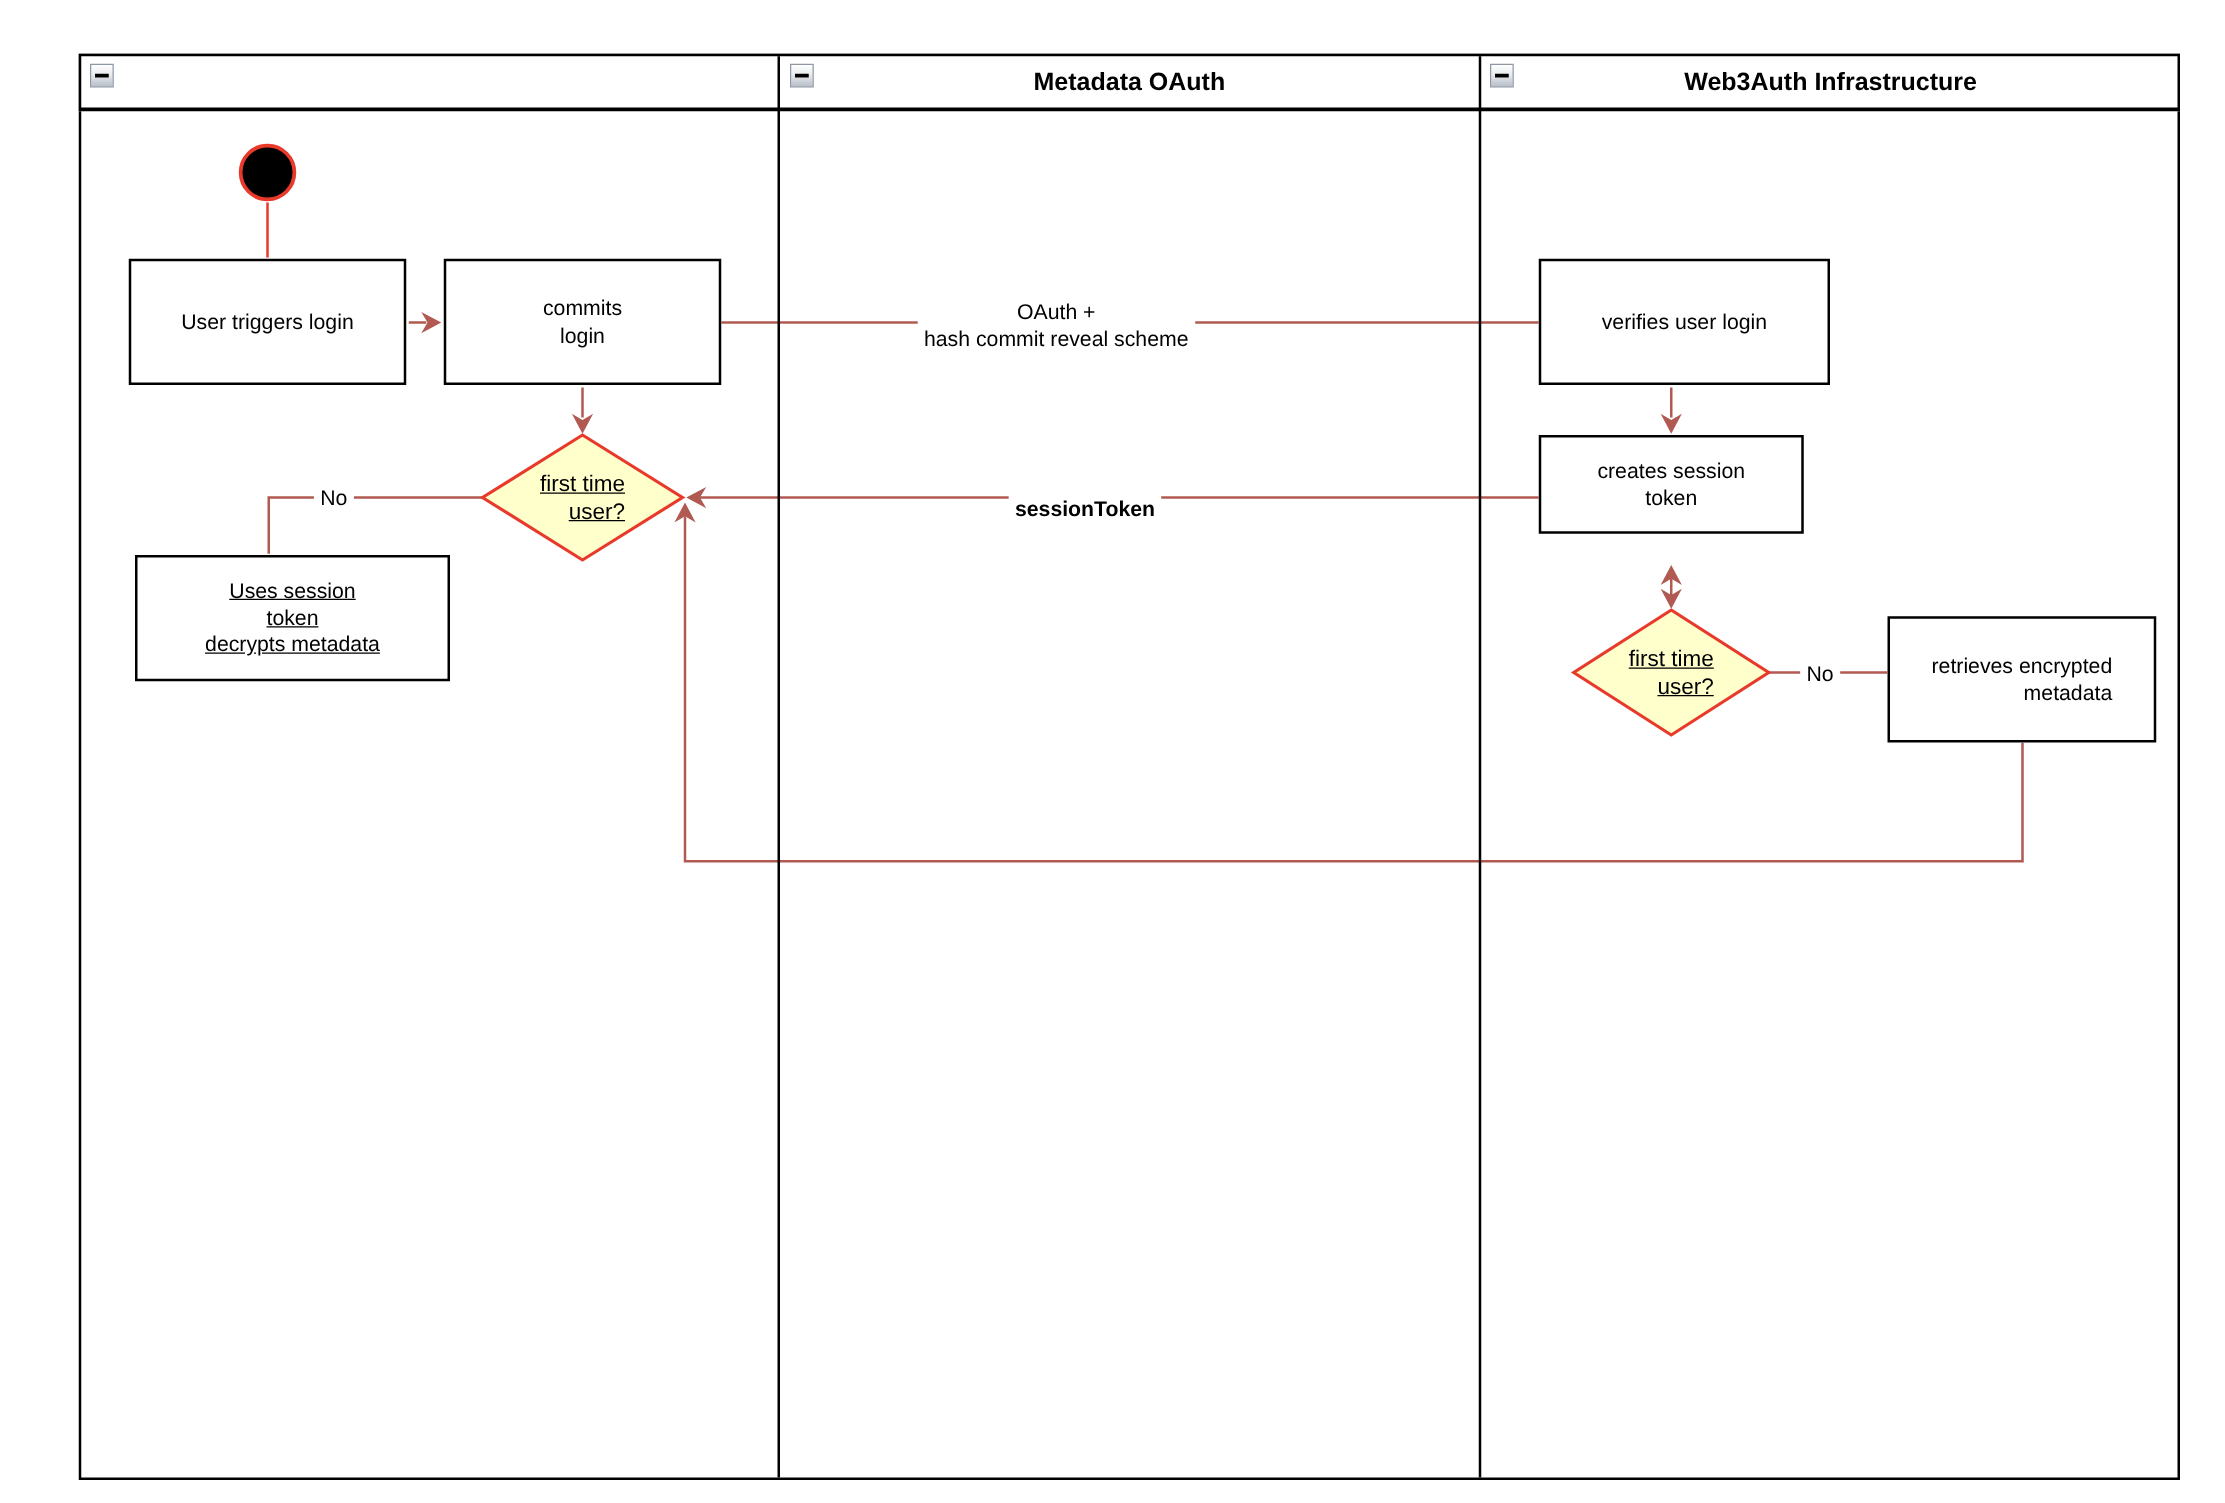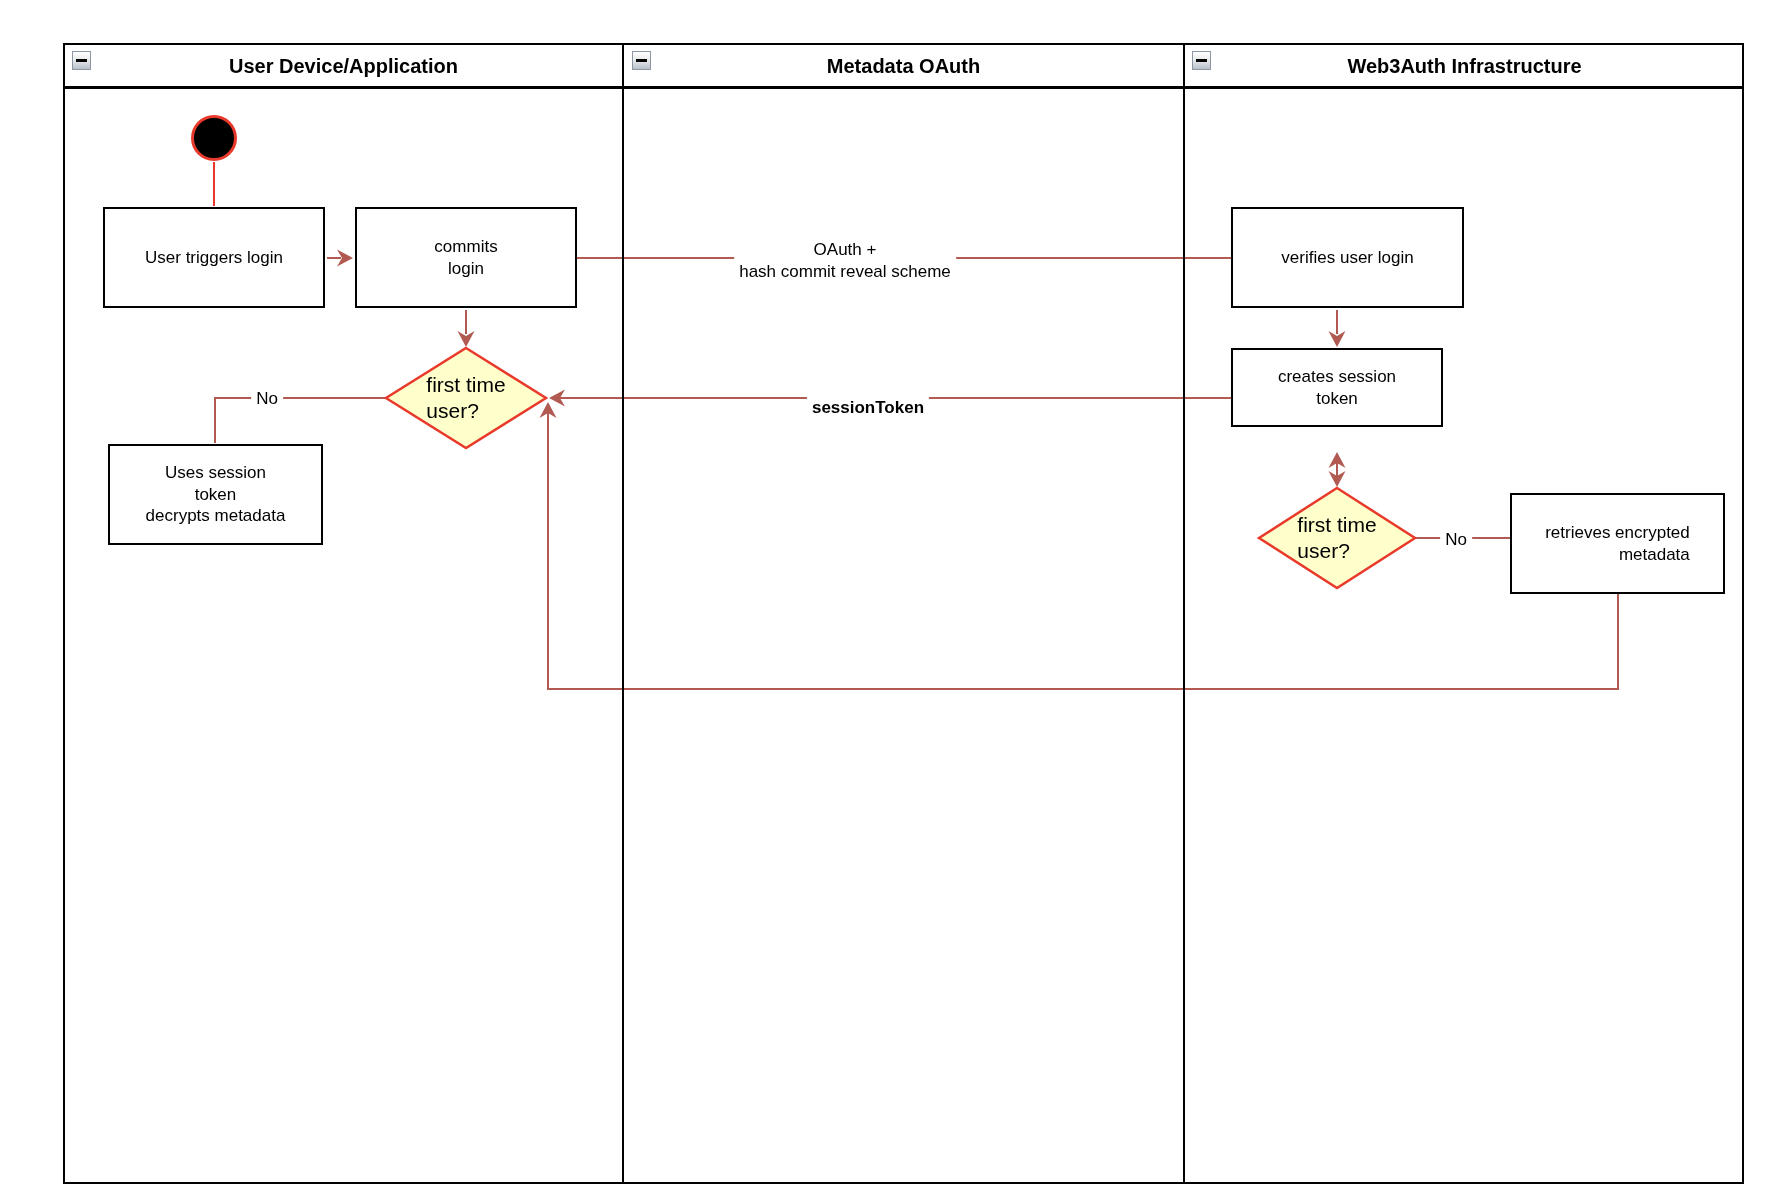--- a/index.html
+++ b/index.html
@@ -57,42 +57,41 @@
   .node{
     position:absolute;z-index:3;
     background:#ffffff;border:2px solid var(--shapeBorder);
     display:flex;align-items:center;justify-content:center;
     text-align:center;font-size:17px;line-height:1.28;
     white-space:pre-line;
   }
   .diamond-label{
     position:absolute;z-index:3;
     display:flex;align-items:center;justify-content:center;
-    text-align:left;font-size:21px;line-height:1.25;
-    white-space:pre-line;background:transparent;
+    text-align:right;font-size:18px;line-height:1.25;
+    white-space:pre-line;background:transparent;text-decoration:underline;
   }
   .edge-label{
     position:absolute;z-index:3;
     transform:translate(-50%,-50%);
     background:#ffffff;padding:1px 5px;
     text-align:center;font-size:17px;line-height:1.3;
     white-space:pre-line;
   }
 </style>
 </head>
 <body>
 
 <div class="canvas">
 
   <div class="frame"></div>
   <div class="header-row"></div>
   <div class="lane-divider" style="left:622px;"></div>
   <div class="lane-divider" style="left:1183px;"></div>
 
-  <div class="lane-title" style="left:65px;width:557px;">User Device/Application</div>
   <div class="lane-title" style="left:624px;width:559px;">Metadata OAuth</div>
   <div class="lane-title" style="left:1185px;width:559px;text-align:center;">Web3Auth Infrastructure</div>
 
   <div class="collapse-btn" style="left:72px;top:51px;">
     <div class="minus-bar"></div>
   </div>
   <div class="collapse-btn" style="left:632px;top:51px;">
     <div class="minus-bar"></div>
   </div>
   <div class="collapse-btn" style="left:1192px;top:51px;">
@@ -129,21 +128,21 @@
     <path d="M1618,594 L1618,689 L548,689 L548,413" fill="none" style="stroke:var(--connector);" stroke-width="2"></path>
     <polygon points="548,402 539.5,418 548,413 556.5,418" style="fill:var(--connector);"></polygon>
 
     <polygon points="466,348 546,398 466,448 386,398" style="fill:var(--diamondFill);stroke:var(--accent);" stroke-width="2.5"></polygon>
     <polygon points="1337,488 1415,538 1337,588 1259,538" style="fill:var(--diamondFill);stroke:var(--accent);" stroke-width="2.5"></polygon>
   </svg>
 
   <div class="node" style="left:103px;top:207px;width:222px;height:101px;">User triggers login</div>
   <div class="node" style="left:355px;top:207px;width:222px;height:101px;">commits
 login</div>
-  <div class="node" style="left:108px;top:444px;width:215px;height:101px;">Uses session
+  <div class="node" style="left:108px;top:444px;width:252px;height:101px;text-decoration:underline;">Uses session
 token
 decrypts metadata</div>
   <div class="node" style="left:1231px;top:207px;width:233px;height:101px;">verifies user login</div>
   <div class="node" style="left:1231px;top:348px;width:212px;height:79px;">creates session
 token</div>
   <div class="node" style="left:1510px;top:493px;width:215px;height:101px;text-align:right;">retrieves encrypted
 metadata</div>
 
   <div class="diamond-label" style="left:396px;top:353px;width:140px;height:90px;">first time
 user?</div>

